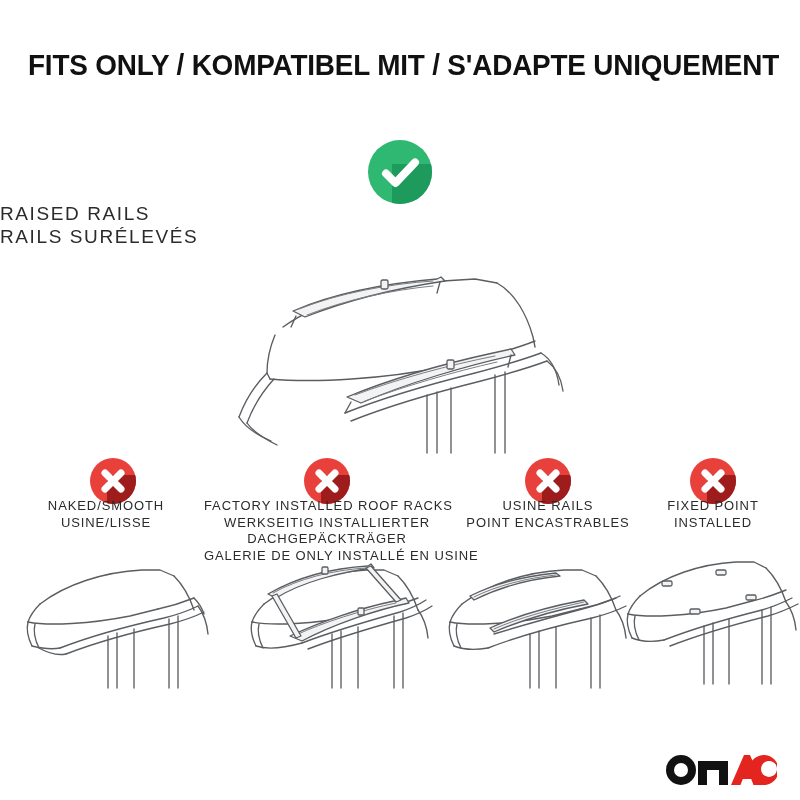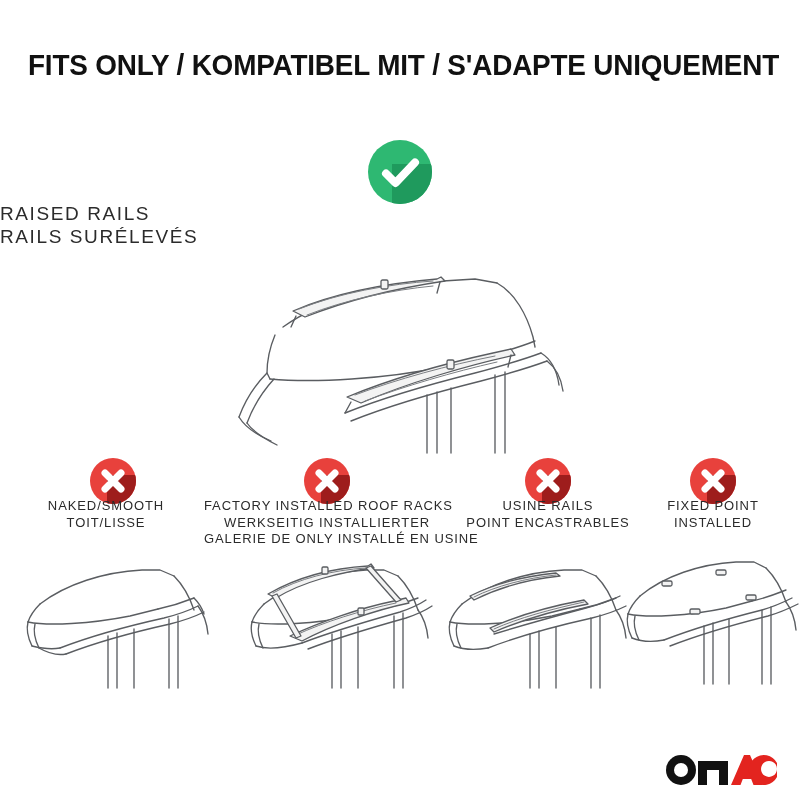--- a/index.html
+++ b/index.html
@@ -234,21 +234,21 @@
   </div>
   <div class="badge badge-no" style="left:690px;">
     <div class="shadow"></div>
     <svg viewBox="0 0 46 46" aria-hidden="true">
       <path d="M15 15 L31 31 M31 15 L15 31" fill="none" stroke="#ffffff" stroke-width="7" stroke-linecap="round"></path>
     </svg>
   </div>
 
   <div class="col-label" style="left:6px; width:200px;">
     <div>NAKED/SMOOTH</div>
-    <div>TOIT/LISSE</div>
+    <div>USINE/LISSE</div>
   </div>
   <div class="col-illus" style="left:8px; width:215px;">
     <svg viewBox="0 0 215 135" aria-hidden="true">
       <path class="ln" d="M32 48 C58 28 96 16 134 14 L152 14 L166 20"></path>
       <path class="ln" d="M32 48 C26 54 22 60 20 66"></path>
       <path class="ln" d="M20 66 C40 70 82 68 122 60 L150 53"></path>
       <path class="ln" d="M166 20 C176 30 182 42 186 54"></path>
       <path class="ln" d="M150 53 C164 50 176 46 186 42"></path>
       <path class="ln" d="M20 66 C18 74 20 82 24 90"></path>
       <path class="ln" d="M27 68 C25 76 27 84 31 92"></path>
@@ -264,20 +264,21 @@
       <path class="ln" d="M126 73 L126 132"></path>
       <path class="ln" d="M161 63 L161 132"></path>
       <path class="ln" d="M170 60 L170 132"></path>
       <path class="ln" d="M190 50 C196 58 199 68 200 78"></path>
     </svg>
   </div>
 
   <div class="col-label" style="left:204px; width:246px;">
     <div>FACTORY INSTALLED ROOF RACKS</div>
     <div>WERKSEITIG INSTALLIERTER</div>
+    <div>DACHGEPÄCKTRÄGER</div>
     <div>GALERIE DE ONLY INSTALLÉ EN USINE</div>
   </div>
   <div class="col-illus" style="left:228px; width:215px; top:546px; height:145px;">
     <svg viewBox="0 0 215 145" aria-hidden="true">
 
       <path class="ln" d="M36 58 C62 38 100 26 138 24 L156 24 L170 30"></path>
       <path class="ln" d="M36 58 C30 64 26 70 24 76"></path>
       <path class="ln" d="M24 76 C44 80 86 78 126 70 L154 63"></path>
       <path class="ln" d="M170 30 C180 40 186 52 190 64"></path>
       <path class="ln" d="M154 63 C168 60 180 56 190 52"></path>

